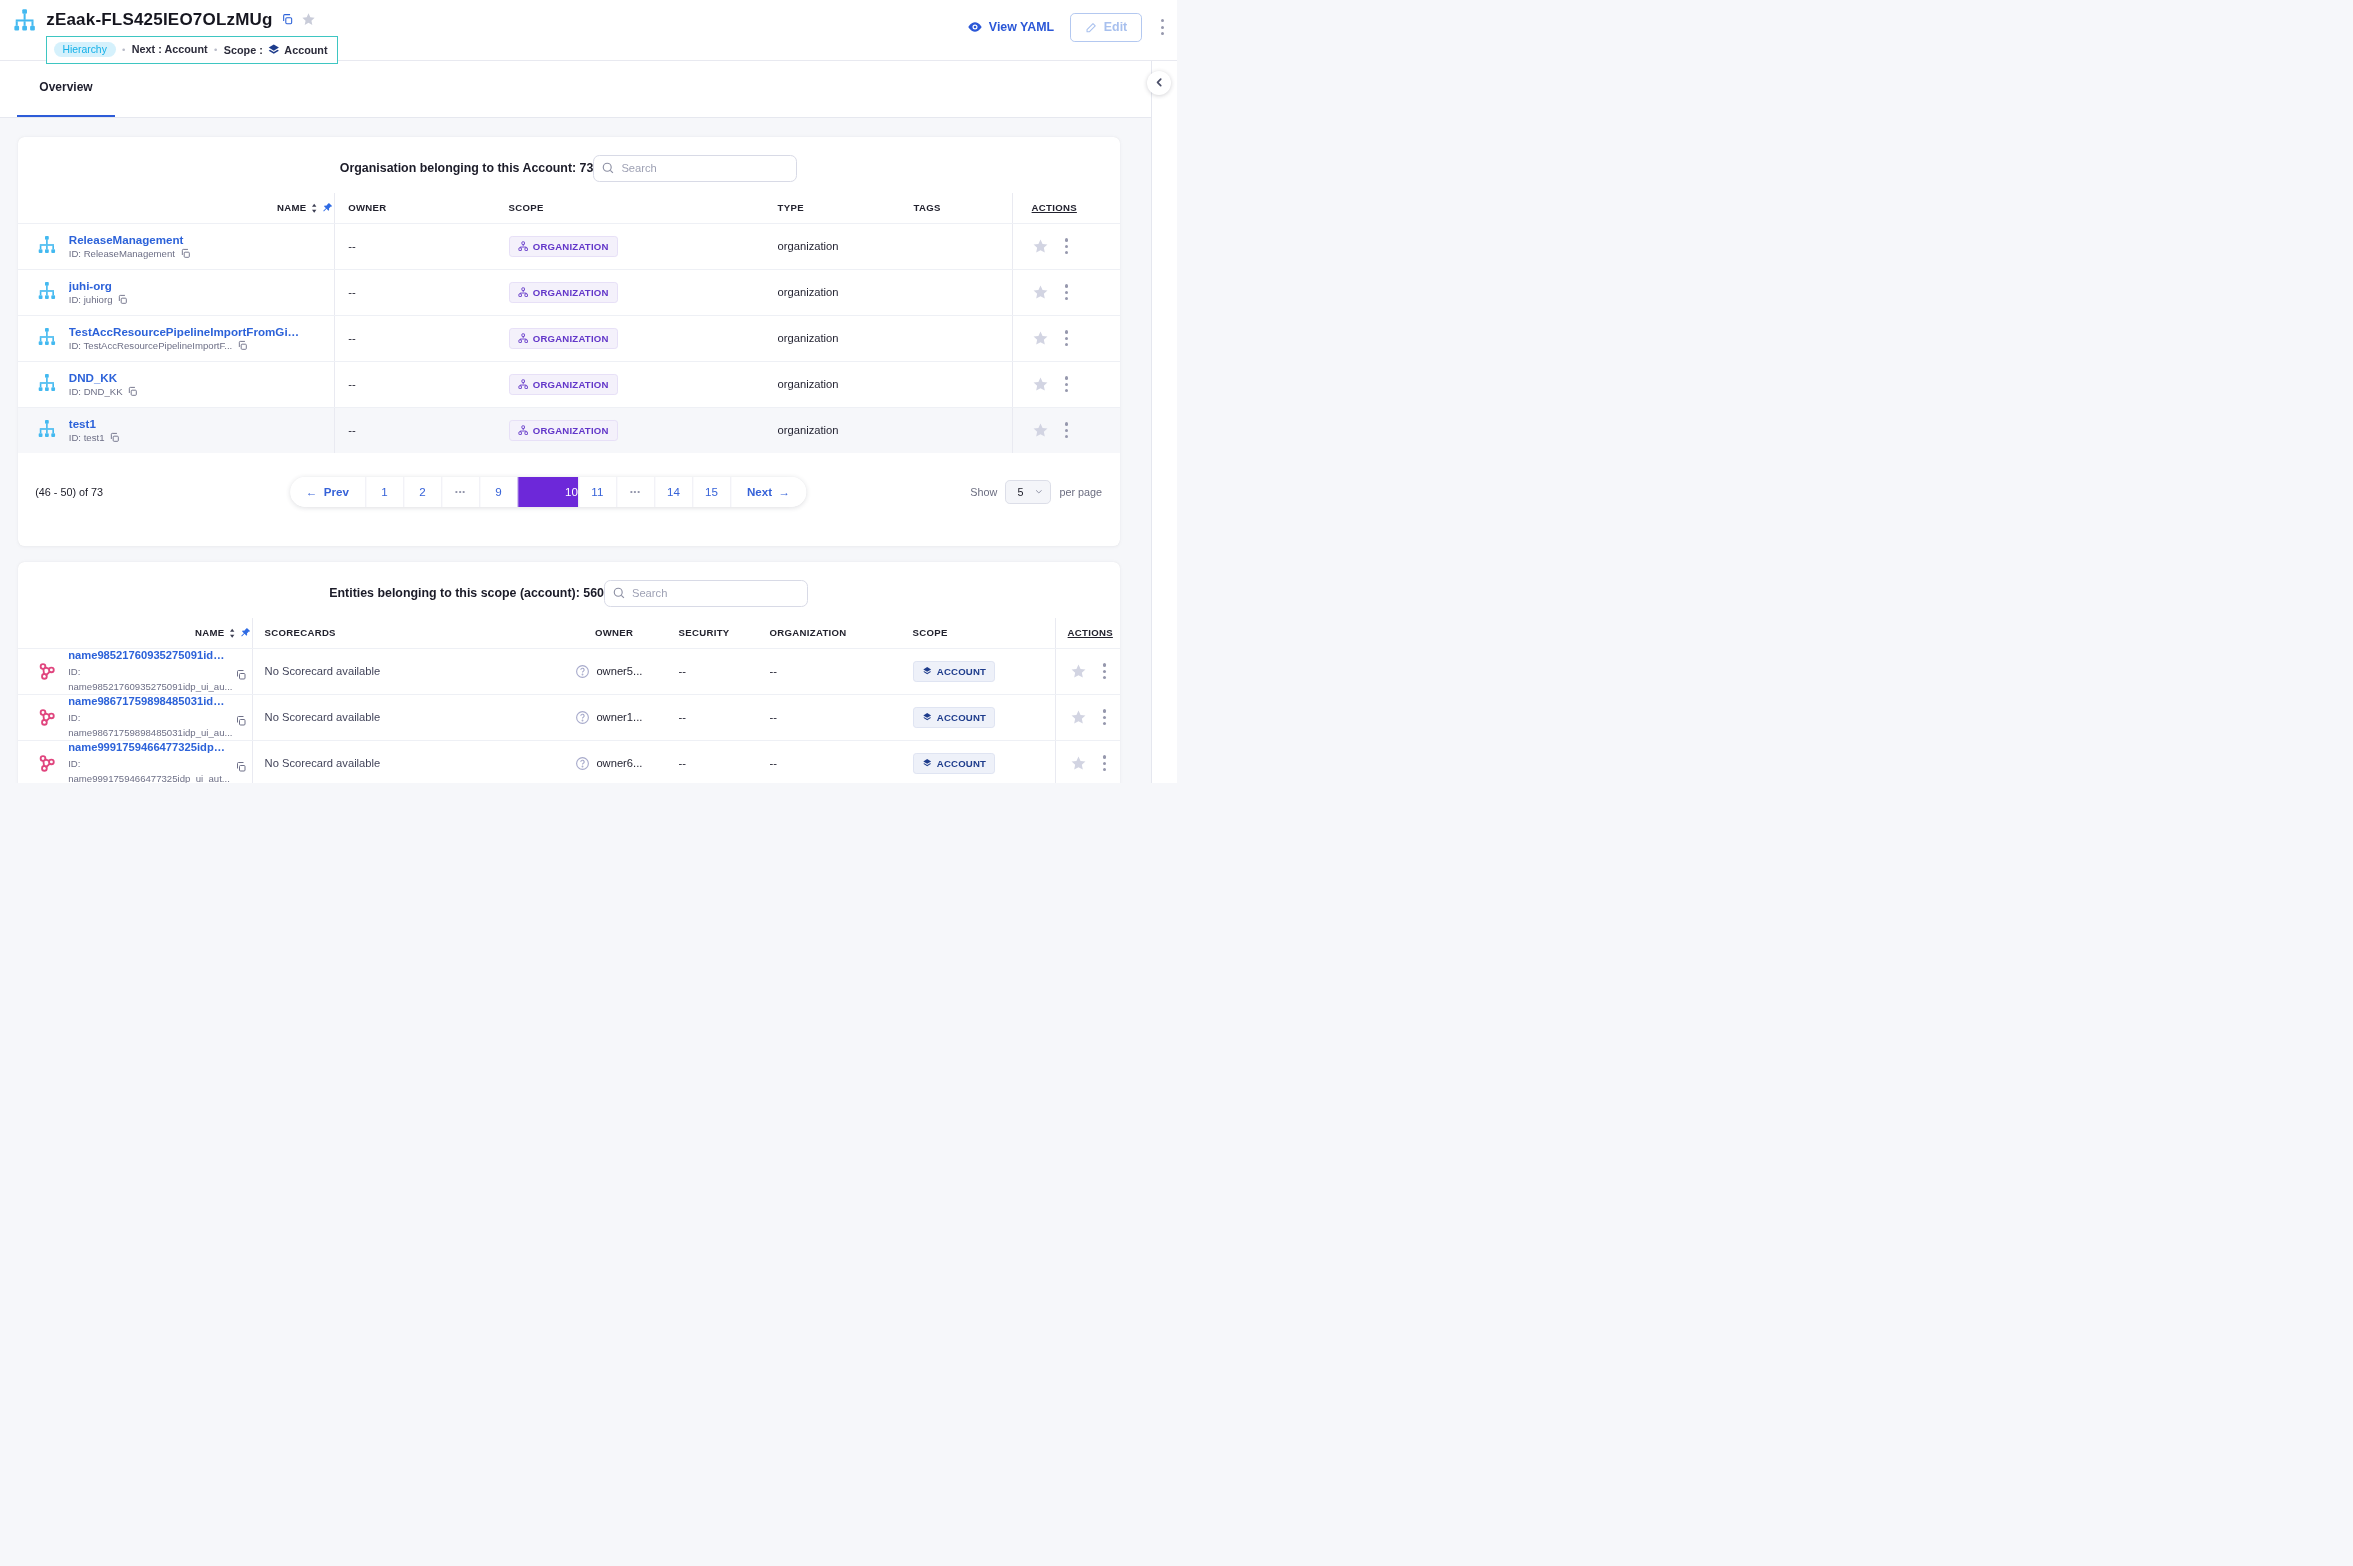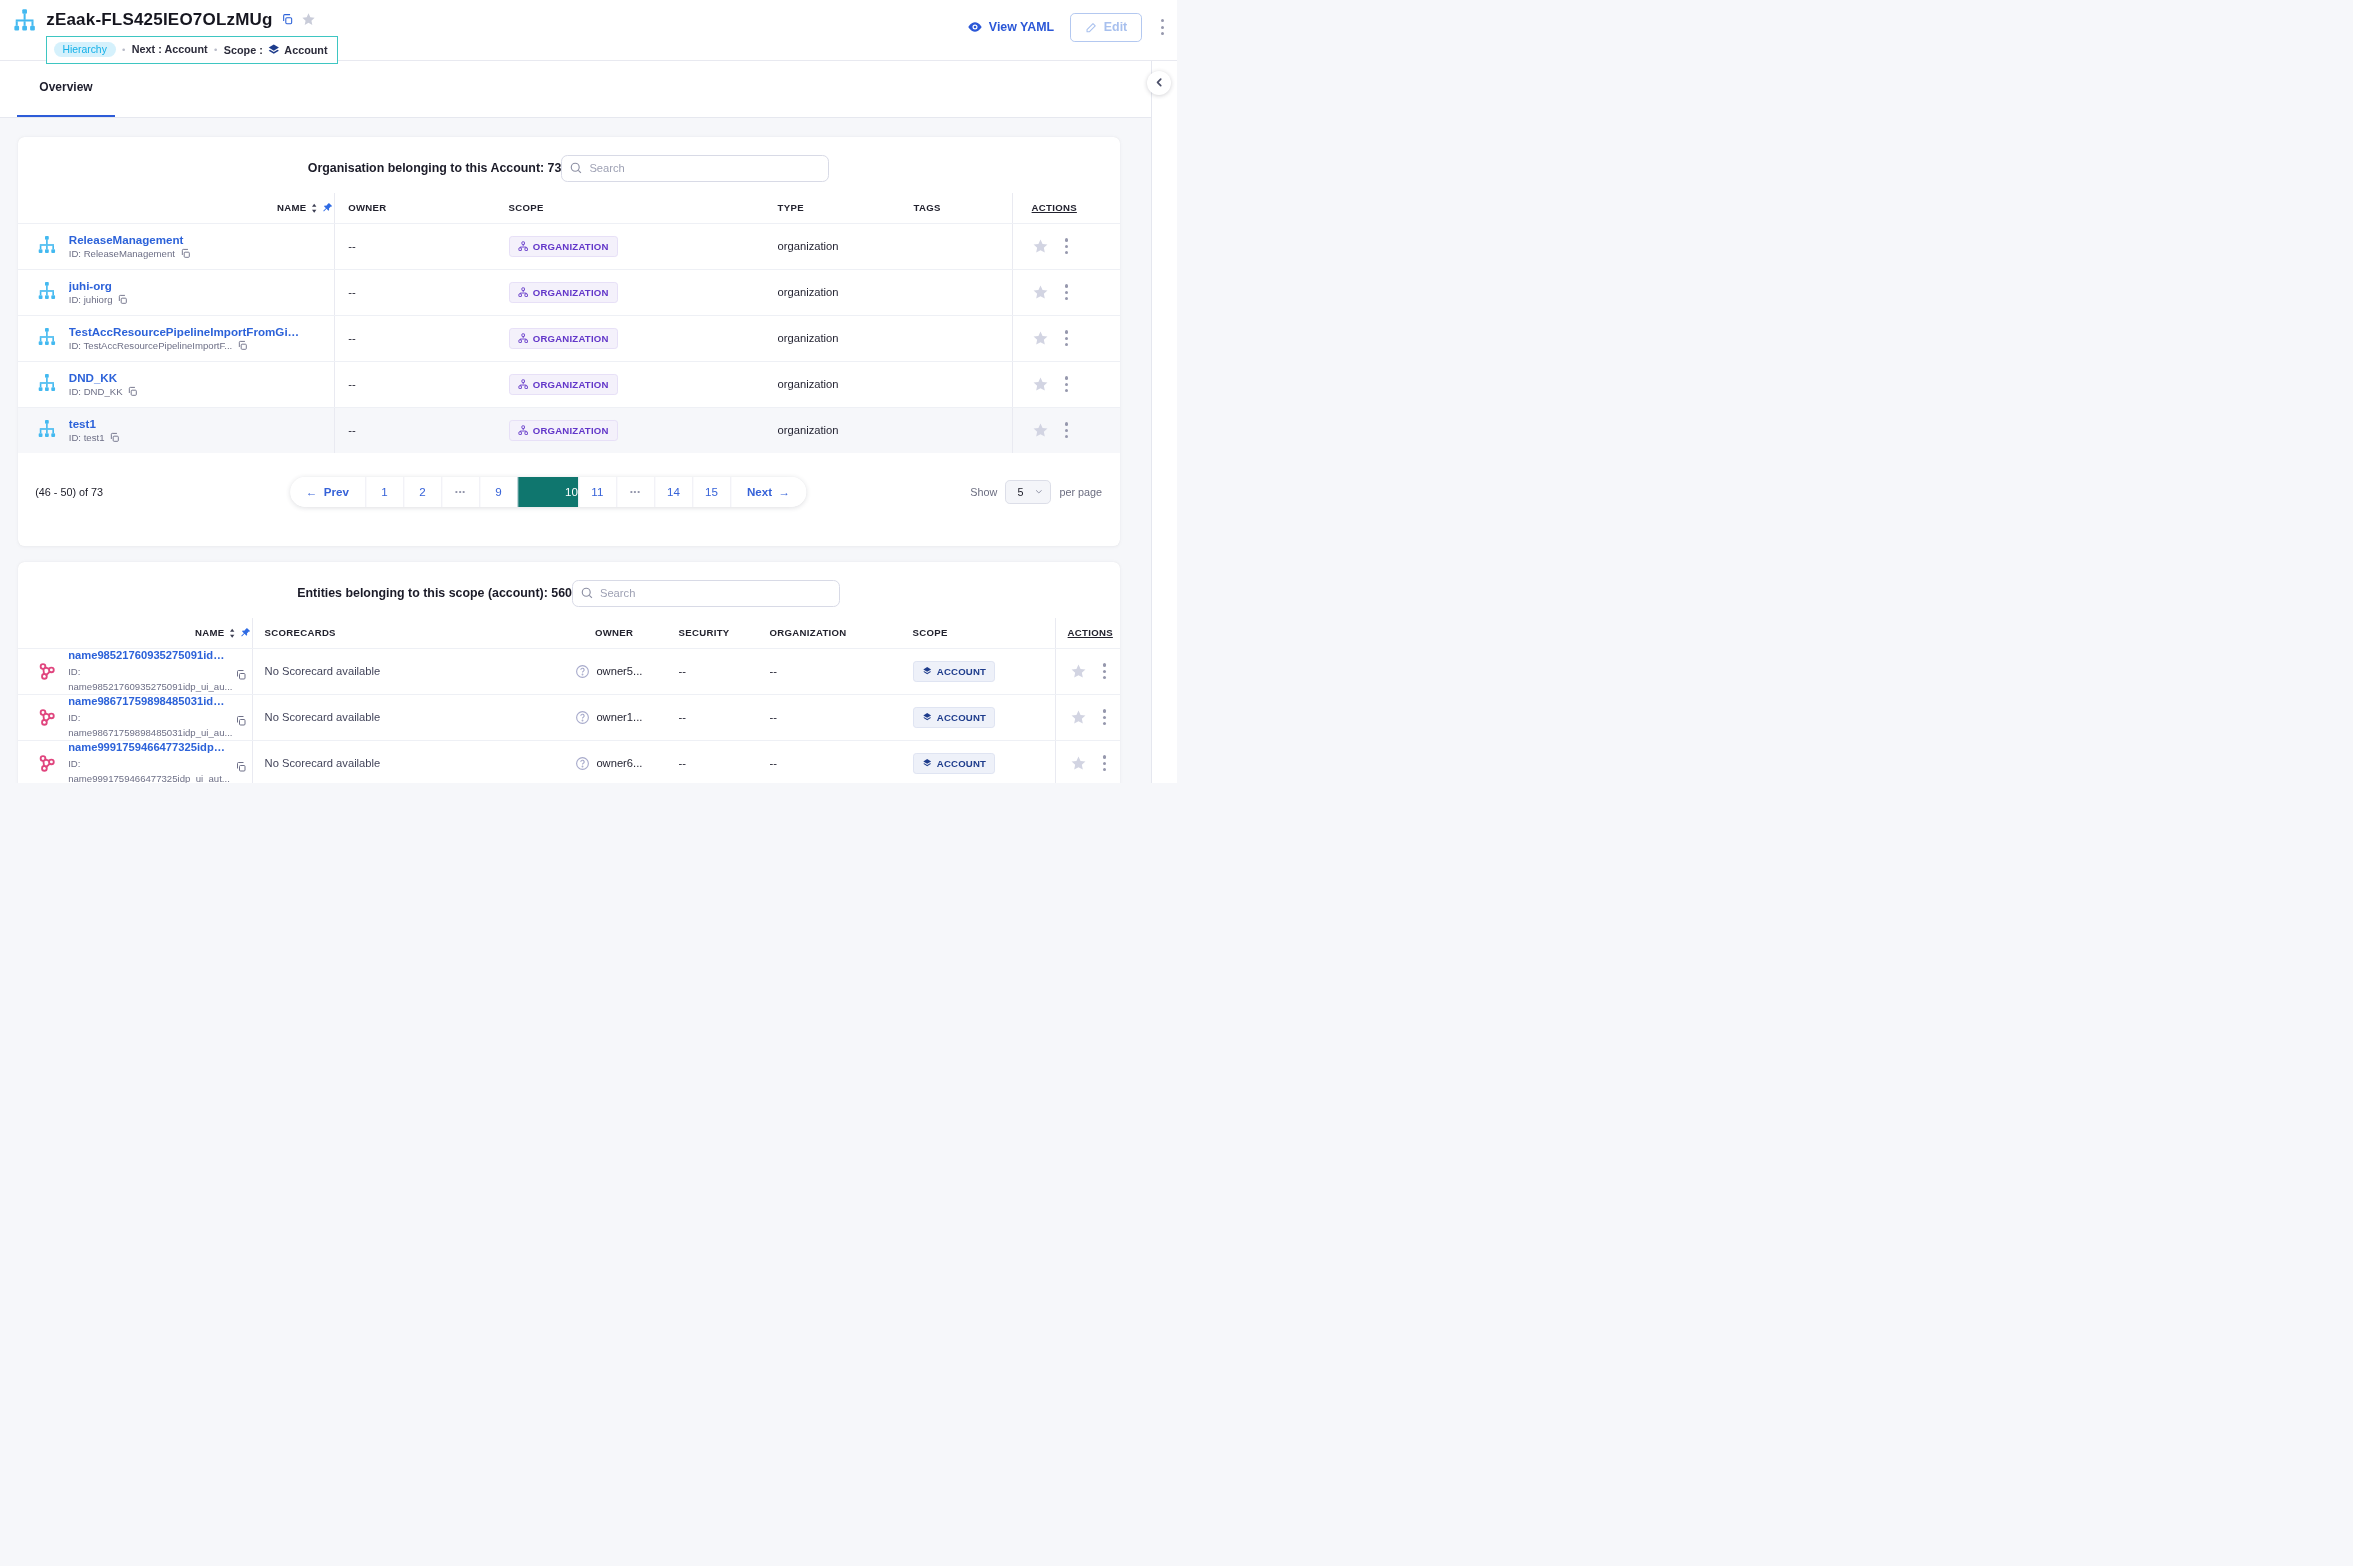--- a/index.html
+++ b/index.html
@@ -47,21 +47,21 @@
                  background:#fff; border:none; box-shadow:0 0.8px 4px rgba(40,41,61,.22);
                  display:flex; align-items:center; justify-content:center; cursor:pointer; }
   
   .content { position:absolute; top:118px; left:0; width:1151px; }
   .card { width:1102px; margin-left:17.6px; background:#fff; border-radius:6.4px;
           box-shadow:0 0 0.8px rgba(40,41,61,.1), 0 0.8px 3.2px rgba(96,97,112,.08); }
   .card1 { margin-top:19px; height:409px; }
   .card2 { margin-top:16px; height:344px; overflow:hidden; }
   .card-head { display:flex; justify-content:center; align-items:center; padding:17.6px 17.6px 11.2px 17.6px; }
   .card-title { font-size:12.4px; font-weight:bold; color:#1b1b28; }
-  .search { position:relative; width:268px; height:27px; }
+  .search { position:relative; width:204px; height:27px; }
   .search input { width:100%; height:100%; border:0.8px solid #d8dae6; border-radius:6.4px;
                   padding:0 8px 0 27px; font-size:11.2px; color:#1c1c28; font-family:inherit; outline:none; }
   .search input::placeholder { color:#9ea1b4; }
   .search .mag { position:absolute; left:8px; top:6.4px; }
   
   .grid1 { display:grid; grid-template-columns:317px 158px 269px 136px 114px 109px; }
   .grid2 { display:grid; grid-template-columns:235px 320px 106px 91px 143px 142px 66px; }
   .thead { height:30px; align-items:center; }
   .th { font-size:9.6px; font-weight:bold; color:#22222e; letter-spacing:0.3px; display:flex; align-items:center; gap:4.8px; }
   .cell-pad { padding-left:14.4px;justify-content:flex-end; } .pad15 { padding-left:12px; } .pad17 { padding-left:13.6px; }
@@ -90,21 +90,21 @@
   .pagination { display:flex; align-items:center; padding:27px 17.6px 0 17.6px; position:relative; }
   .range-text { font-size:10.8px; color:#1c1c28; width:240px; }
   .pager { position:absolute; left:50%; transform:translateX(-54%);
            display:inline-flex; background:#fff; border-radius:16px; overflow:hidden;
            box-shadow:0 0.8px 5.6px rgba(40,41,61,.16); height:30px; }
   .pcell { display:flex; align-items:center; justify-content:center; min-width:38px;
            border-left:0.8px solid #edeef4; color:#3662d8; font-size:11.6px; cursor:pointer; background:#fff; }
   .pcell:first-child { border-left:none; }
   .pcell.nav { padding:0 16px; gap:6.4px; font-weight:bold; }
   .pcell.dots { color:#8f92a8; font-size:8px; letter-spacing:0.8px; }
-  .pcell.active { background:#0f766e; color:#fff;padding-left:47px; }
+  .pcell.active { background:#6d28d9; color:#fff;padding-left:47px; }
   .per-page { margin-left:auto; display:flex; align-items:center; gap:8px; font-size:10.8px; color:#6b6d80; }
   .size-select { width:46px; height:24px; background:#f4f5f9; border:0.8px solid #dcdee8; border-radius:4.8px;
                  display:inline-flex; align-items:center; justify-content:space-between;
                  padding:0 6.4px 0 11.2px; color:#1c1c28; cursor:pointer; }
   svg { display:block; }
 </style>
 </head>
 <body>
 
 <div class="header">

